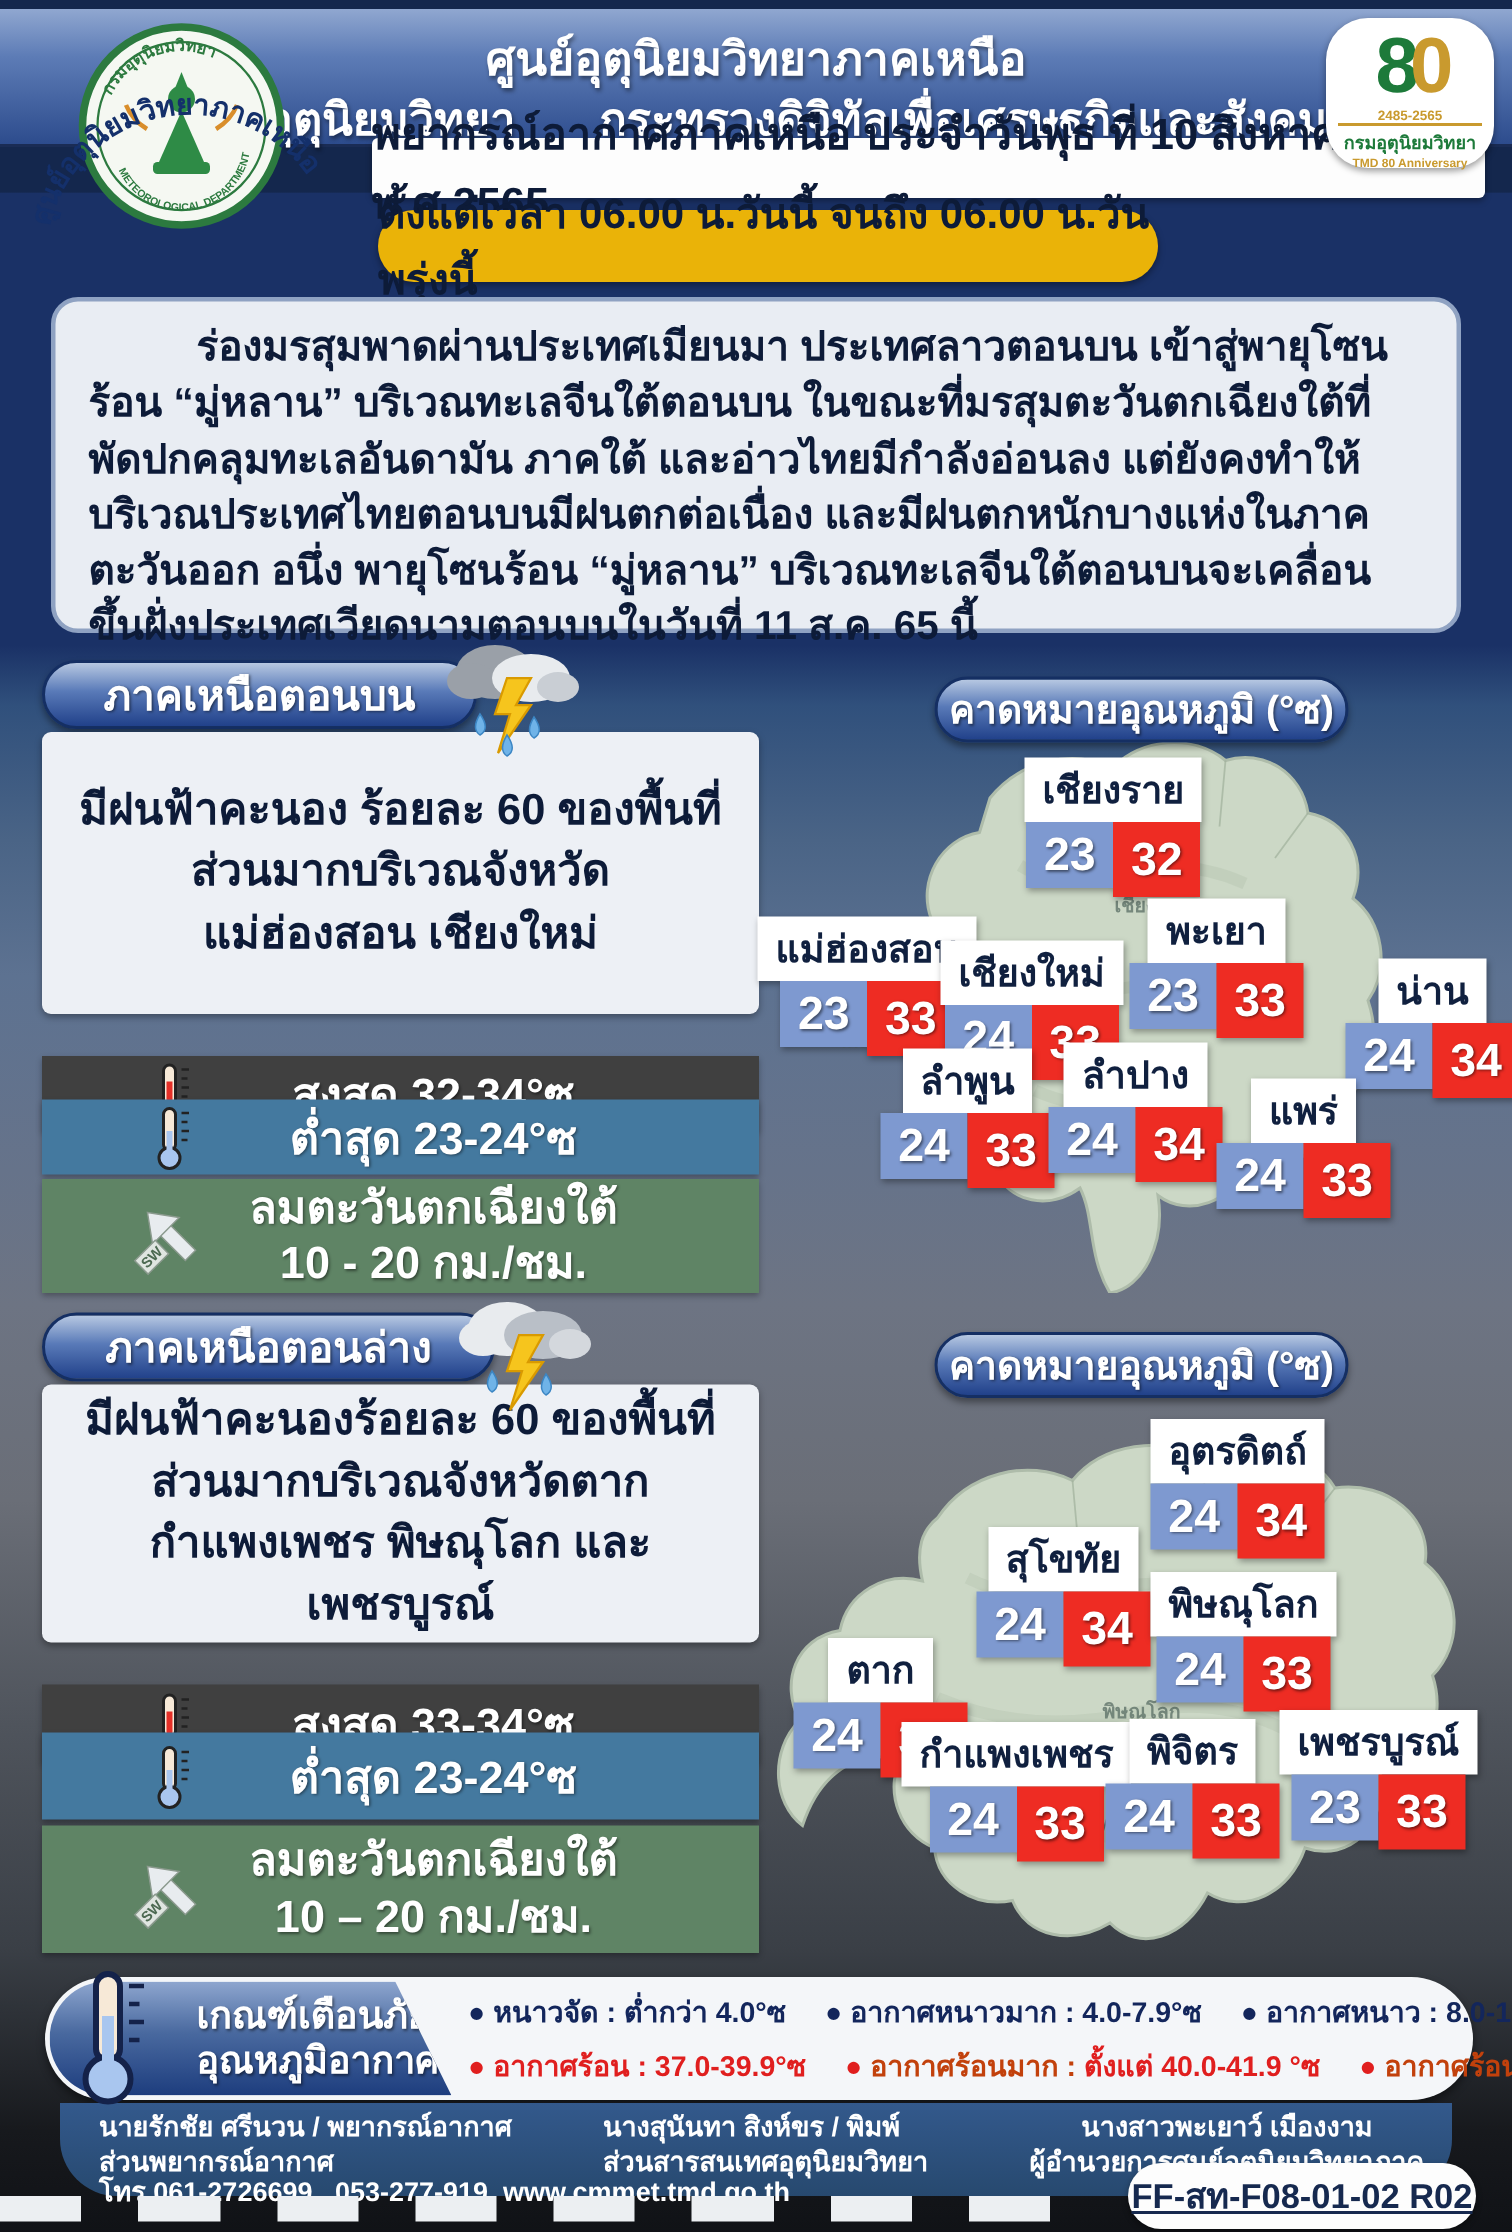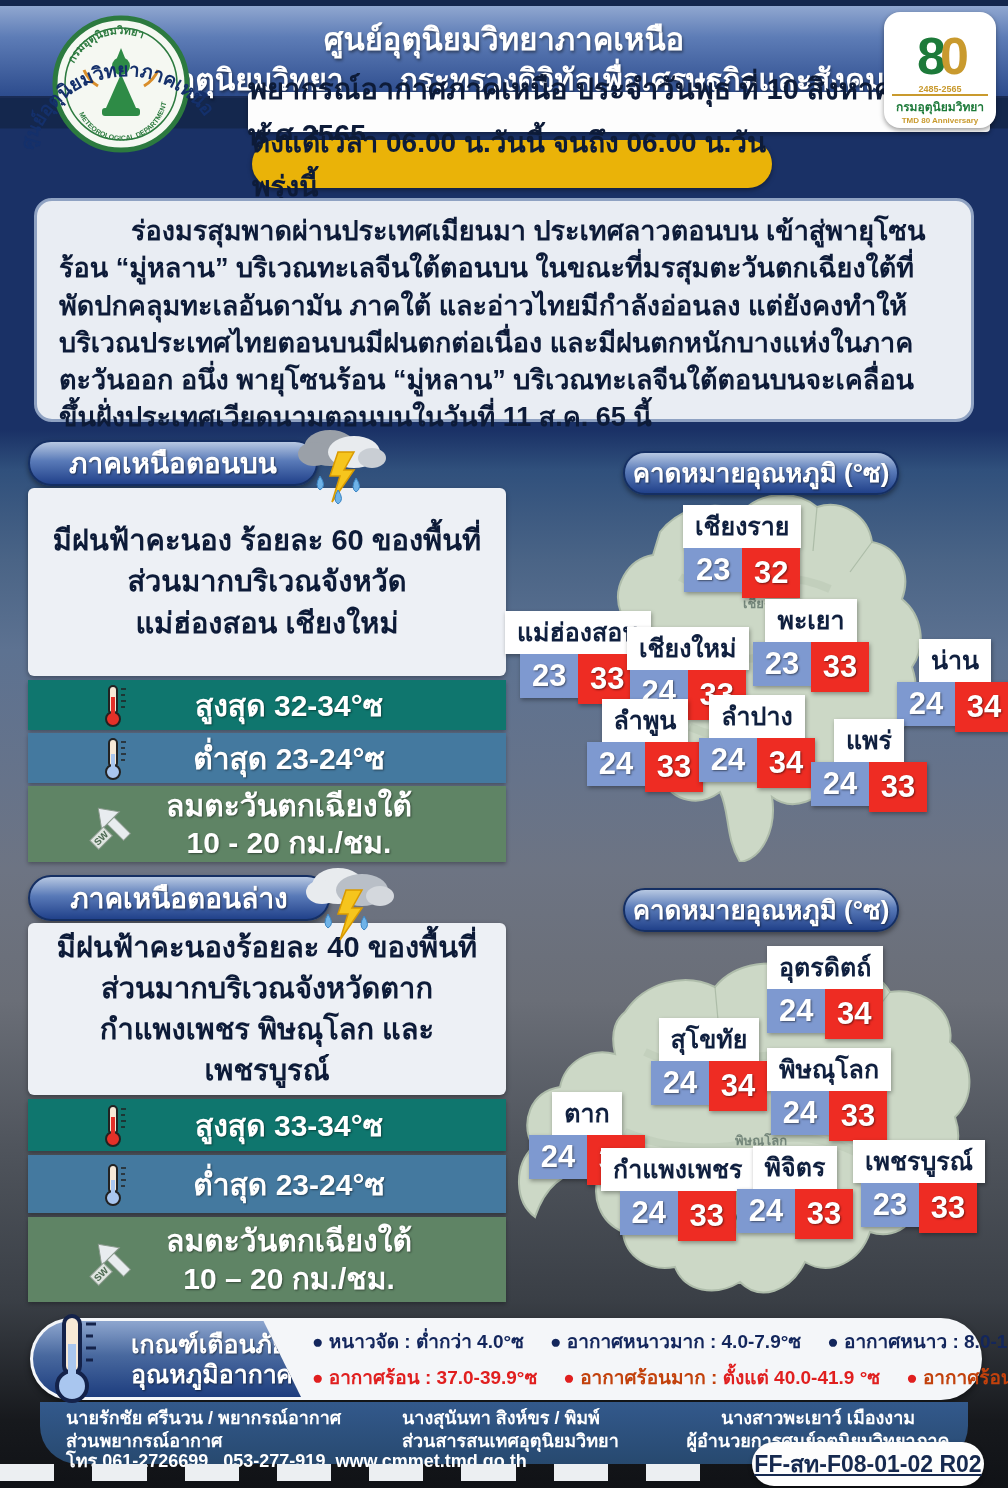--- a/index.html
+++ b/index.html
@@ -25,23 +25,23 @@
   .hdr-line2 { left:0; top:50px; width:1008px; display:flex; justify-content:center; gap:56px;
     color:#fff; font-size:30px; font-weight:bold; text-shadow:1px 2px 3px rgba(0,0,0,.45); }
   #date-strip { left:248px; top:92px; width:742px; height:40px;
     background:#fdfdfd; border-radius:4px; display:flex; align-items:center; justify-content:center;
     box-shadow:0 2px 4px rgba(0,0,0,.35); }
   #date-strip span { color:#0d1b38; font-size:29px; font-weight:bold; }
 
   
   #tmd-seal { left:14px; top:8px; width:214px; height:168px; }
   
-  #anniv-logo { right:12px; top:12px; width:112px; height:116px; background:#fff;
-    border-radius:16px; box-shadow:0 2px 5px rgba(0,0,0,.4);
-    display:flex; flex-direction:column; align-items:center; padding-top:16px; }
+  #anniv-logo { right:12px; top:12px; width:112px; height:100px; background:#fff;
+    border-radius:28px; box-shadow:0 2px 5px rgba(0,0,0,.4);
+    display:flex; flex-direction:column; align-items:center; padding-top:4px; }
   #anniv-logo .num { font-size:52px; font-weight:bold; line-height:56px; letter-spacing:-6px; }
   #anniv-logo .num .n8 { color:#1d7a3a; }
   #anniv-logo .num .n0 { color:#c99a2e; }
   #anniv-logo .yrs { font-size:9px; color:#c99a2e; font-weight:bold; }
   #anniv-logo .nm  { font-size:12px; color:#1d7a3a; font-weight:bold; border-top:2px solid #c99a2e; padding:1px 4px 0; }
   #anniv-logo .sub { font-size:8px; color:#c99a2e; font-weight:bold; }
 
   
   #time-pill { left:252px; top:140px; width:520px; height:48px; background:#eab308;
     border-radius:26px; display:flex; align-items:center; justify-content:center;
@@ -56,21 +56,21 @@
 
   
   .sec-tab { background:linear-gradient(180deg,#b7c8e2 0%,#597ab8 45%,#21418a 100%);
     border:2px solid #152f63; border-radius:24px; display:flex; align-items:center; justify-content:center;
     box-shadow:0 3px 5px rgba(0,0,0,.4); }
   .sec-tab span { color:#fff; font-size:28px; font-weight:bold; text-shadow:1px 1px 2px rgba(0,0,0,.5); }
   .sec-box { background:#edf0f5; border-radius:6px; box-shadow:0 2px 5px rgba(0,0,0,.35);
     display:flex; flex-direction:column; align-items:center; justify-content:center; }
   .sec-box div { color:#0d1b38; font-size:29px; font-weight:bold; line-height:1.42; text-align:center; }
   .bar { display:flex; align-items:center; box-shadow:0 2px 4px rgba(0,0,0,.3); }
-  .bar-red { background:#0f766e; }
+  .bar-red { background:#404040;margin-top:24px; }
   .bar-blue { background:#44799f; }
   .bar-green { background:#5f8465; }
   .bar .bar-icon { margin-left:58px; width:56px; display:flex; justify-content:center; }
   .bar .bar-text { flex:1; text-align:center; color:#fff; font-size:30px; font-weight:bold;
     text-shadow:1px 1px 2px rgba(0,0,0,.45); padding-right:70px; }
   .bar .bar-text .wl { display:block; line-height:1.25; }
 
   
   .map-panel { width:503px; }
   .map-title { position:absolute; left:118px; top:16px; width:276px; height:44px;
@@ -313,21 +313,21 @@
 <svg class="abs cloud-icon" style="left:300px;top:856px;" width="100" height="92" viewBox="0 0 100 92">
   <ellipse cx="38" cy="30" rx="26" ry="18" fill="#e8ebee"></ellipse>
     <ellipse cx="22" cy="36" rx="16" ry="12" fill="#e8ebee"></ellipse>
   <ellipse cx="62" cy="34" rx="26" ry="16" fill="#b9bfc7"></ellipse>
     <ellipse cx="80" cy="40" rx="14" ry="10" fill="#d4d8dd"></ellipse>
   <polygon points="46,34 62,34 52,52 62,52 40,84 48,58 38,58" fill="#f6c51d" stroke="#d99a00" stroke-width="1.5"></polygon>
   <path d="M28 58 q-6 10 0 14 q7 -4 0 -14z" fill="#6fb3e8" stroke="#3c86c4"></path>
   <path d="M64 60 q-6 10 0 14 q7 -4 0 -14z" fill="#6fb3e8" stroke="#3c86c4"></path>
 </svg>
 <div class="abs sec-box" style="left:28px;top:923px;width:478px;height:172px;">
-  <div>มีฝนฟ้าคะนองร้อยละ 40 ของพื้นที่</div>
+  <div>มีฝนฟ้าคะนองร้อยละ 60 ของพื้นที่</div>
   <div>ส่วนมากบริเวณจังหวัดตาก</div>
   <div>กำแพงเพชร  พิษณุโลก และ</div>
   <div>เพชรบูรณ์</div>
 </div>
 <div class="abs bar bar-red" style="left:28px;top:1099px;width:478px;height:52px;">
   <span class="bar-icon">
     <svg width="30" height="44" viewBox="0 0 30 44">
         <rect x="10" y="3" width="8" height="28" rx="4" fill="#f7e9d7" stroke="#222" stroke-width="2"></rect>
         <circle cx="14" cy="36" r="7" fill="#e53028" stroke="#222" stroke-width="2"></circle>
         <rect x="12" y="14" width="4" height="18" fill="#e53028"></rect>

